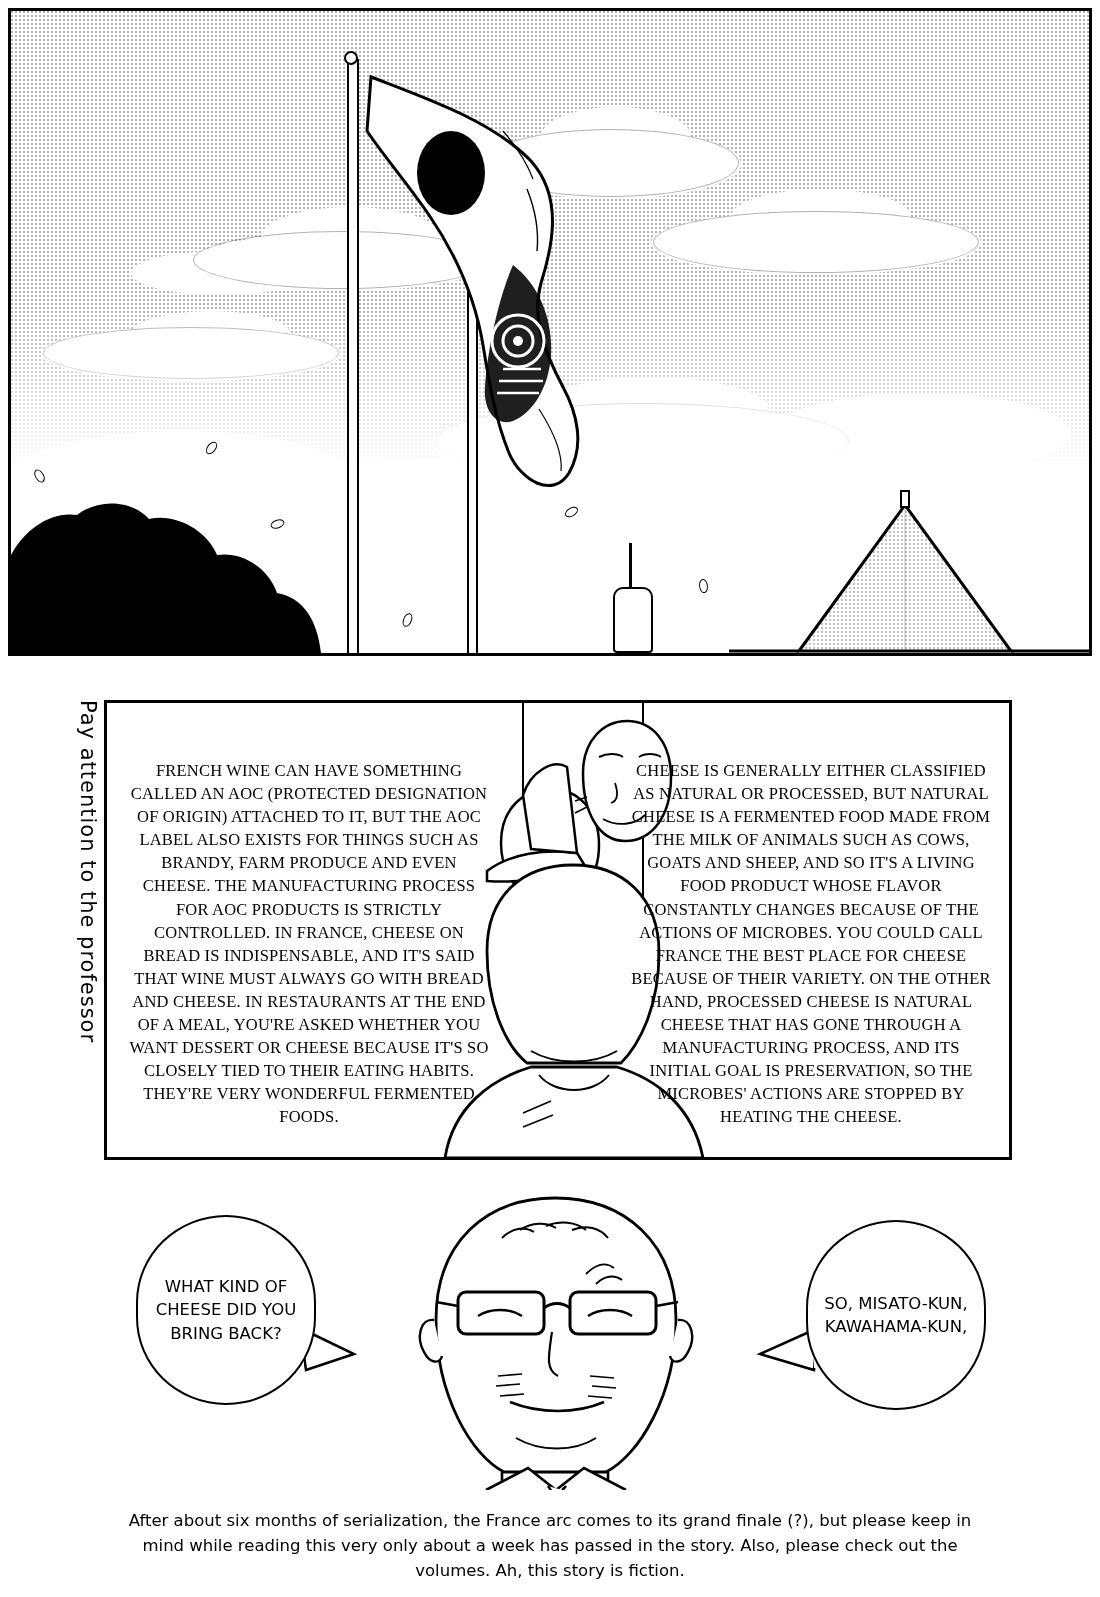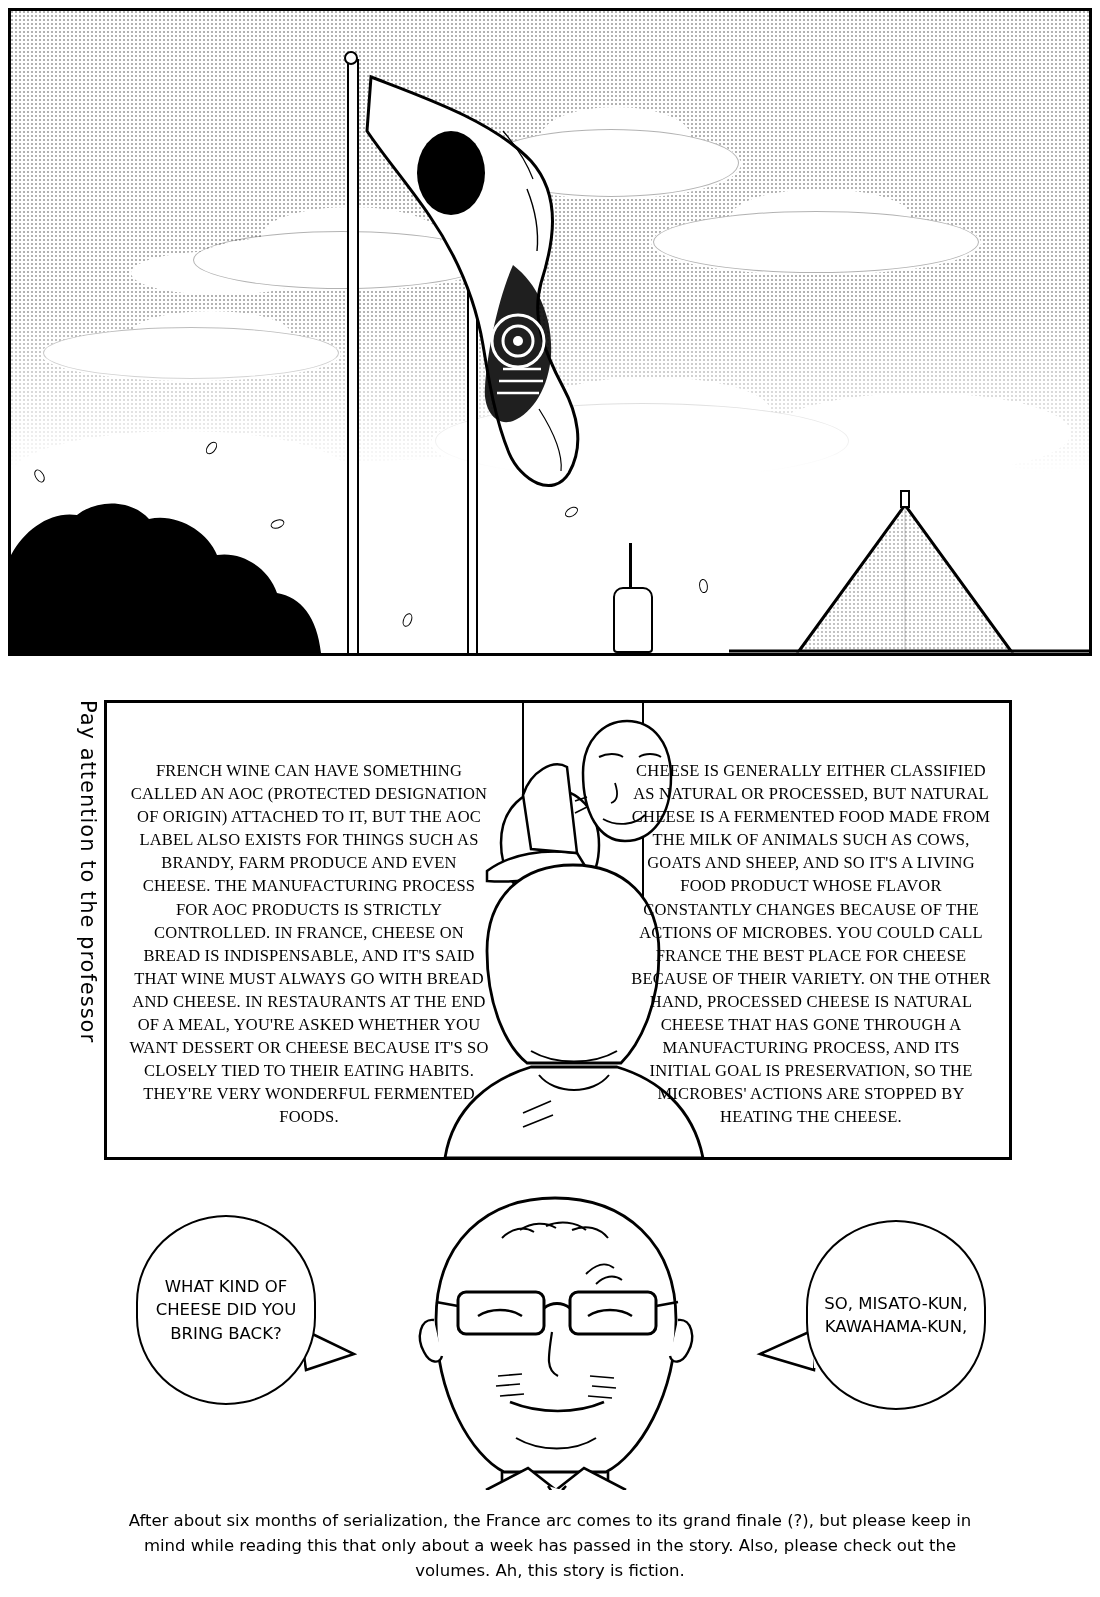--- a/index.html
+++ b/index.html
@@ -378,13 +378,13 @@
   </svg>
   <svg style="position:absolute; left:752px; top:132px; width:70px; height:90px;" viewBox="0 0 70 90">
     <path d="M66,16 L8,42 L62,58 Z" fill="#fff" stroke="#000" stroke-width="2.5"></path>
     <path d="M64,18 L64,56" stroke="#fff" stroke-width="4"></path>
   </svg>
 </div>
 
 <div class="balloon" id="balloon-left">What kind of cheese did you bring back?</div>
 <div class="balloon" id="balloon-right">So, Misato-kun, Kawahama-kun,</div>
 
-<div id="bottom-note">After about six months of serialization, the France arc comes to its grand finale (?), but please keep in mind while reading this that only about a week has passed in the story. Also, please check out the volumes. Ah, this story is fiction.</div>
+<div id="bottom-note">After about six months of serialization, the France arc comes to its grand finale (?), but please keep in mind while reading this very only about a week has passed in the story. Also, please check out the volumes. Ah, this story is fiction.</div>
 
 </body></html>

